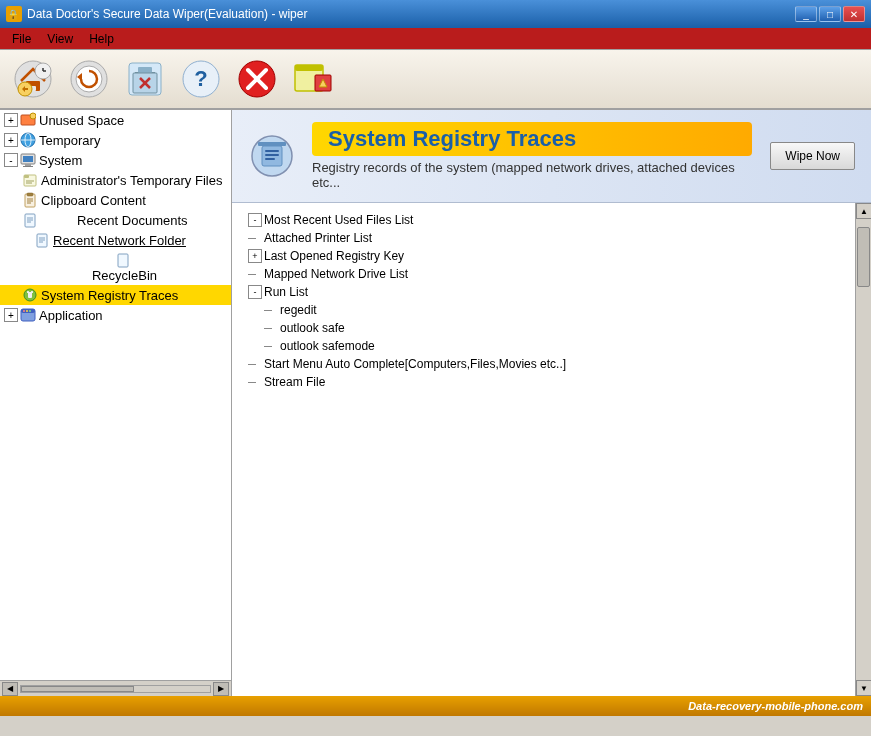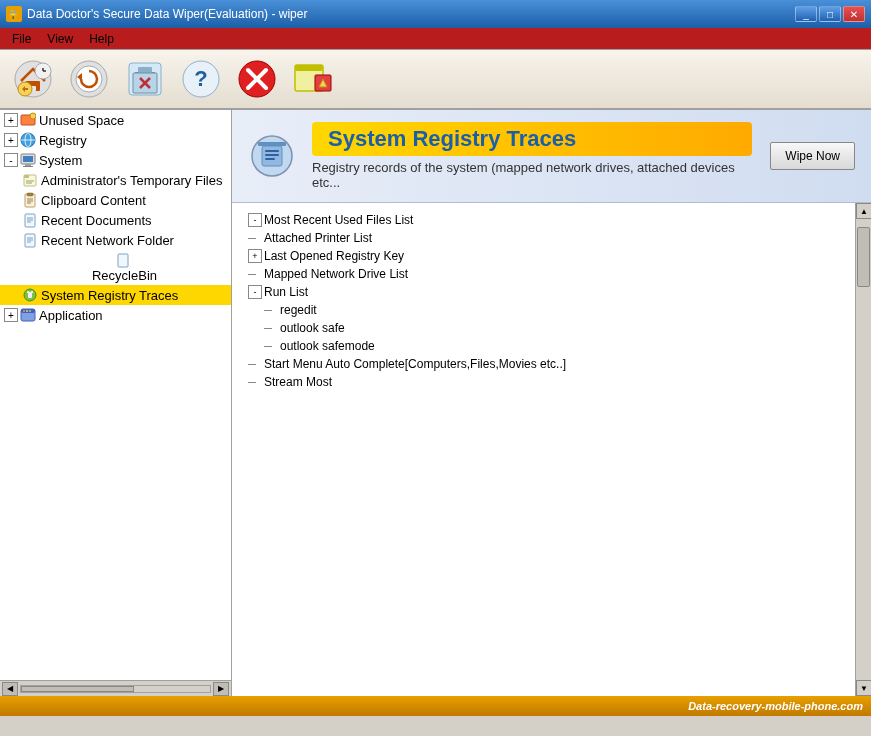--- a/index.html
+++ b/index.html
@@ -351,21 +351,21 @@
 
       <div class="tree-item">
         <div class="tree-expander">+</div>
         <div class="tree-icon">
           <svg width="16" height="16" viewBox="0 0 16 16">
               <circle cx="8" cy="8" r="7" fill="#40a0e0" stroke="#2070b0" stroke-width="1"></circle>
               <ellipse cx="8" cy="8" rx="3" ry="7" fill="none" stroke="white" stroke-width="0.8"></ellipse>
               <line x1="1" y1="8" x2="15" y2="8" stroke="white" stroke-width="0.8"></line>
             </svg>
         </div>
-        <span class="tree-label">Registry</span>
+        <span class="tree-label">Temporary</span>
       </div>
 
       <div class="tree-item">
         <div class="tree-expander">-</div>
         <div class="tree-icon">
           <svg width="16" height="16" viewBox="0 0 16 16">
               <rect x="1" y="2" width="14" height="10" rx="1" fill="#e0e0e0" stroke="#808080" stroke-width="1"></rect>
               <rect x="3" y="4" width="10" height="6" fill="#4080c0"></rect>
               <rect x="5" y="12" width="6" height="2" fill="#a0a0a0"></rect>
               <rect x="3" y="14" width="10" height="1" fill="#808080"></rect>
@@ -392,33 +392,33 @@
               <rect x="3" y="2" width="10" height="13" rx="1" fill="#f8f0e0" stroke="#c0a060" stroke-width="1"></rect>
               <rect x="5" y="1" width="6" height="3" rx="1" fill="#a08040" stroke="#806020" stroke-width="0.5"></rect>
               <line x1="5" y1="7" x2="11" y2="7" stroke="#a08040" stroke-width="1"></line>
               <line x1="5" y1="9" x2="11" y2="9" stroke="#a08040" stroke-width="1"></line>
               <line x1="5" y1="11" x2="9" y2="11" stroke="#a08040" stroke-width="1"></line>
             </svg>
         </div>
         <span class="tree-label">Clipboard Content</span>
       </div>
 
-      <div class="tree-item" style="padding-left:22px;">
+      <div class="tree-item" style="padding-left:22px;gap:36px;">
         <div class="tree-icon">
           <svg width="16" height="16" viewBox="0 0 16 16">
               <rect x="3" y="2" width="10" height="13" rx="1" fill="#f0f8ff" stroke="#80a0c0" stroke-width="1"></rect>
               <line x1="5" y1="6" x2="11" y2="6" stroke="#80a0c0" stroke-width="1"></line>
               <line x1="5" y1="8" x2="11" y2="8" stroke="#80a0c0" stroke-width="1"></line>
               <line x1="5" y1="10" x2="9" y2="10" stroke="#80a0c0" stroke-width="1"></line>
             </svg>
         </div>
         <span class="tree-label">Recent Documents</span>
       </div>
 
-      <div class="tree-item" style="padding-left:22px;">
+      <div class="tree-item" style="padding-left:34px;text-decoration:underline;">
         <div class="tree-icon">
           <svg width="16" height="16" viewBox="0 0 16 16">
               <rect x="3" y="2" width="10" height="13" rx="1" fill="#f0f8ff" stroke="#80a0c0" stroke-width="1"></rect>
               <line x1="5" y1="6" x2="11" y2="6" stroke="#80a0c0" stroke-width="1"></line>
               <line x1="5" y1="8" x2="11" y2="8" stroke="#80a0c0" stroke-width="1"></line>
               <line x1="5" y1="10" x2="9" y2="10" stroke="#80a0c0" stroke-width="1"></line>
             </svg>
         </div>
         <span class="tree-label">Recent Network Folder</span>
       </div>
@@ -542,21 +542,21 @@
 
         <div class="reg-tree-item">
           <span style="display:inline-block; width:8px; border-bottom:1px solid #888; margin-right:4px;"></span>
           <span style="display:inline-block; width:4px;"></span>
           <span>Start Menu Auto Complete[Computers,Files,Movies etc..]</span>
         </div>
 
         <div class="reg-tree-item">
           <span style="display:inline-block; width:8px; border-bottom:1px solid #888; margin-right:4px;"></span>
           <span style="display:inline-block; width:4px;"></span>
-          <span>Stream Most</span>
+          <span>Stream File</span>
         </div>
 
       </div>
 
       <div style="width:16px; display:flex; flex-direction:column; background:#d4d0c8; border-left:1px solid #a0a0a0;">
         <div style="width:16px; height:16px; background:#d4d0c8; border:1px solid #888; display:flex; align-items:center; justify-content:center; cursor:pointer; font-size:8px;">▲</div>
         <div style="flex:1; background:#d4d0c8; position:relative;">
           <div style="position:absolute; left:1px; right:1px; top:8px; height:60px; background:#c0bdb6; border:1px solid #888; border-radius:2px;"></div>
         </div>
         <div style="width:16px; height:16px; background:#d4d0c8; border:1px solid #888; display:flex; align-items:center; justify-content:center; cursor:pointer; font-size:8px;">▼</div>

